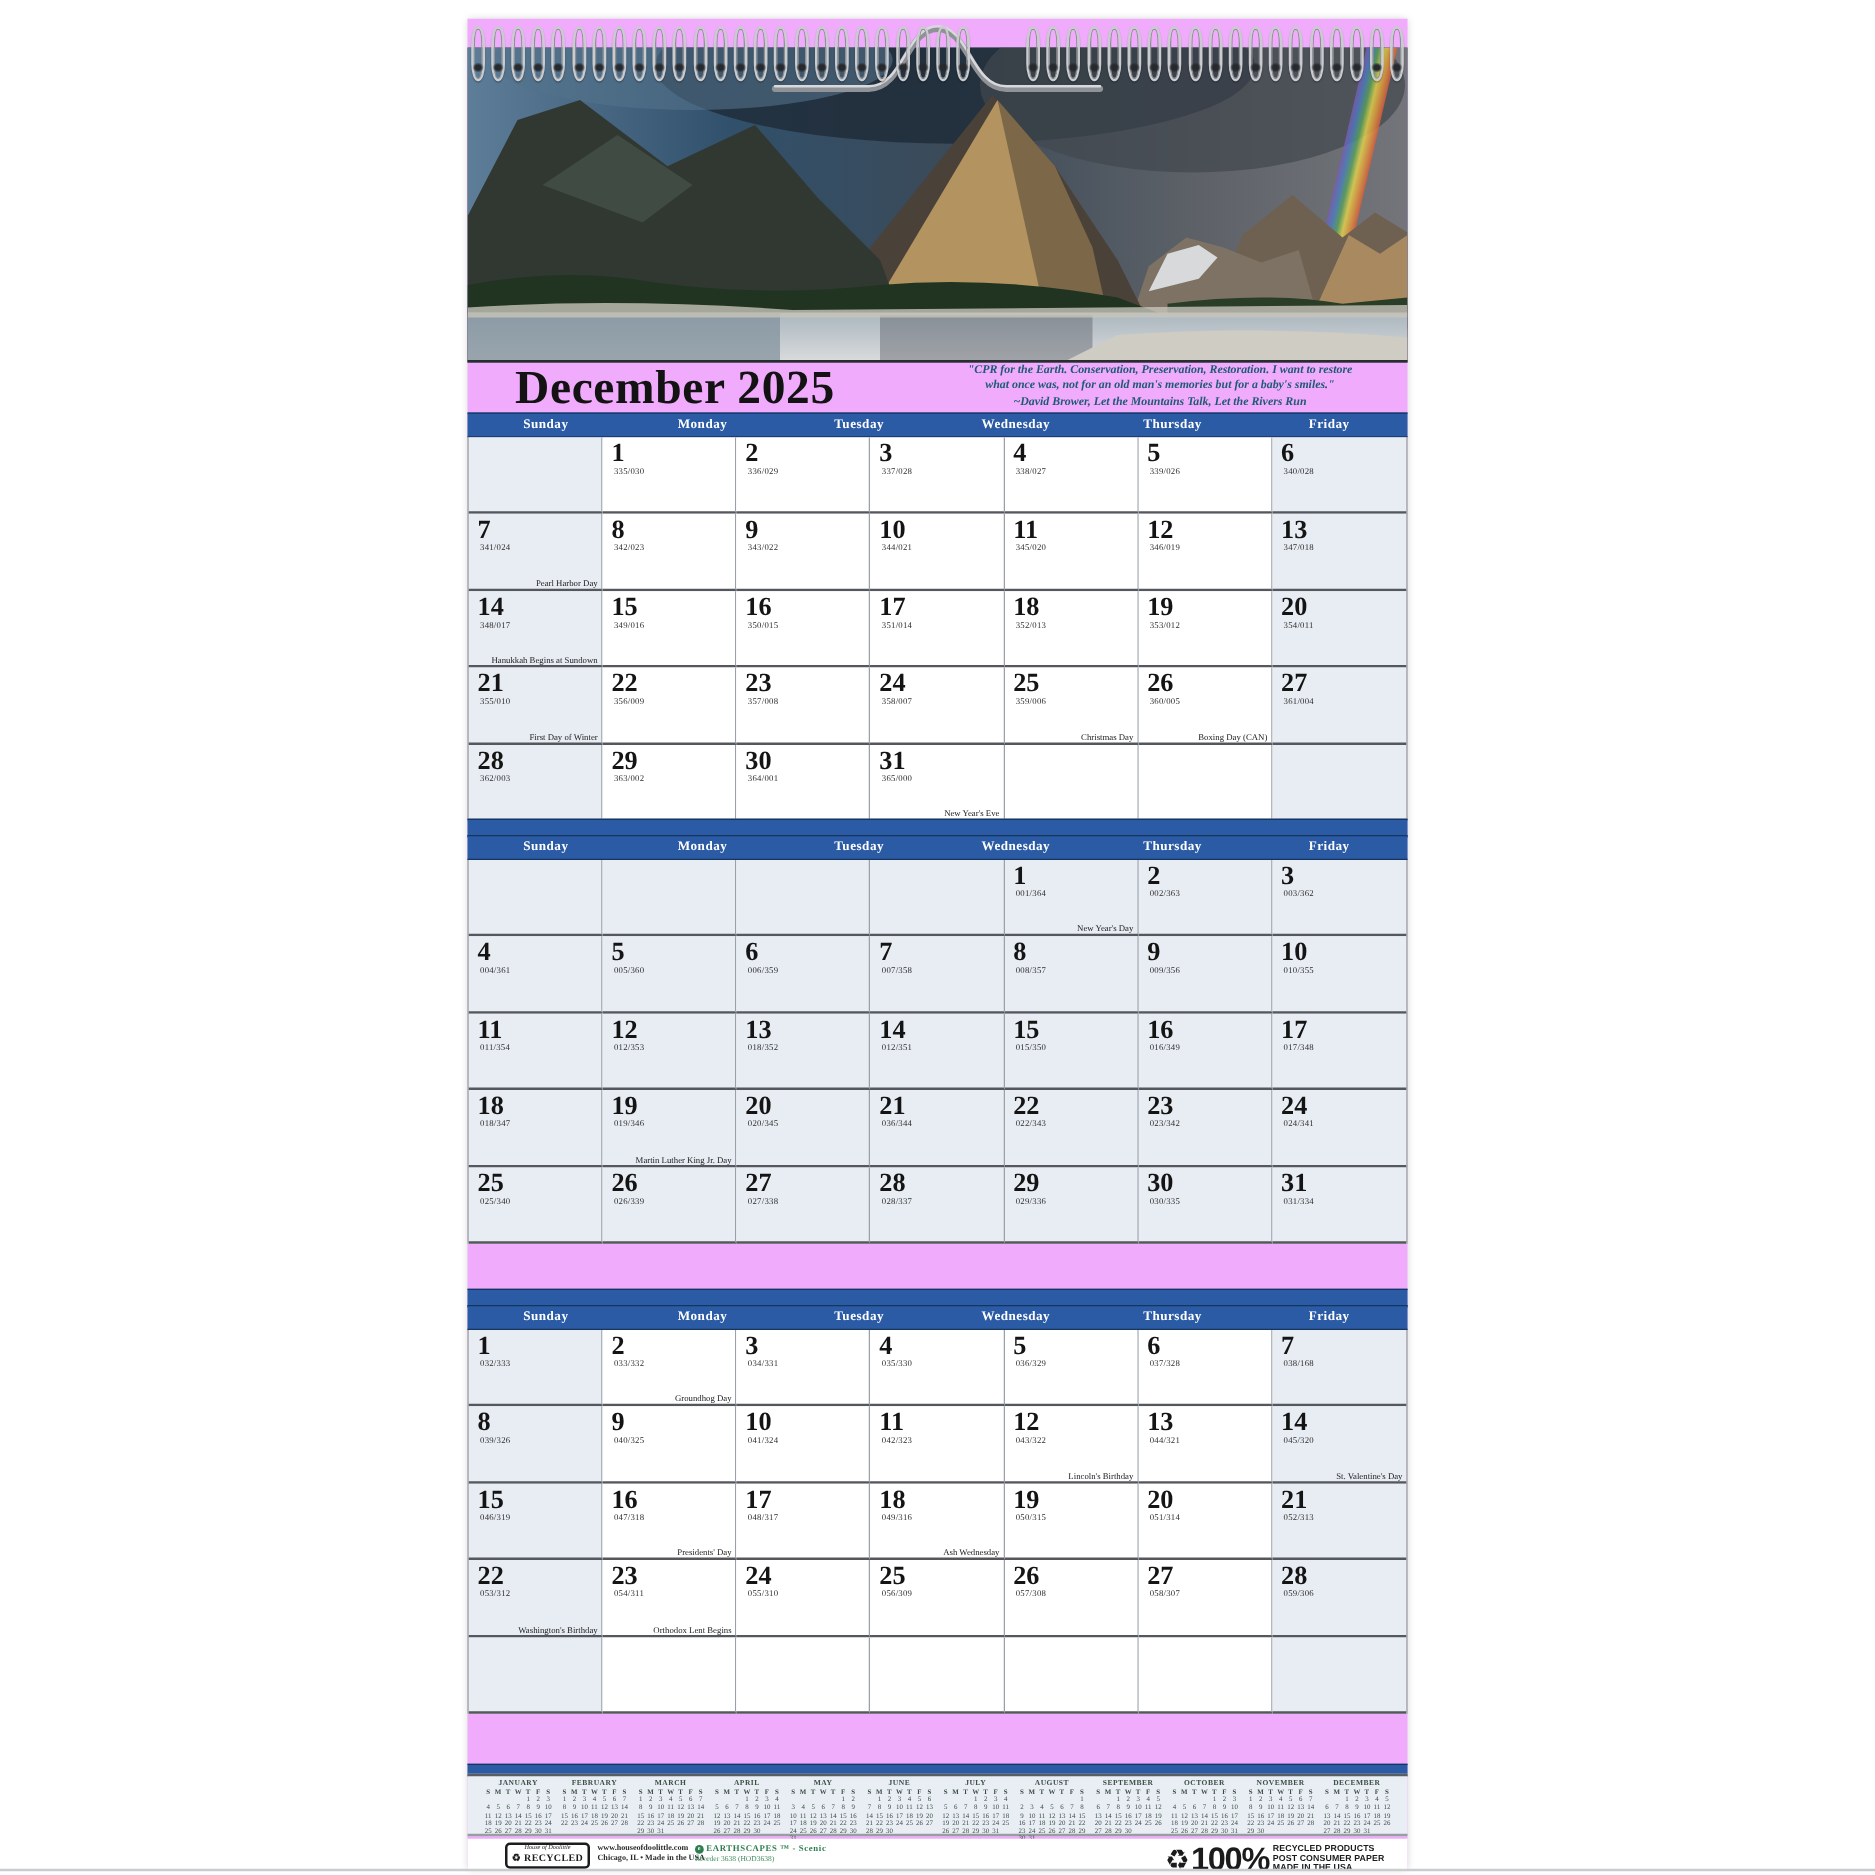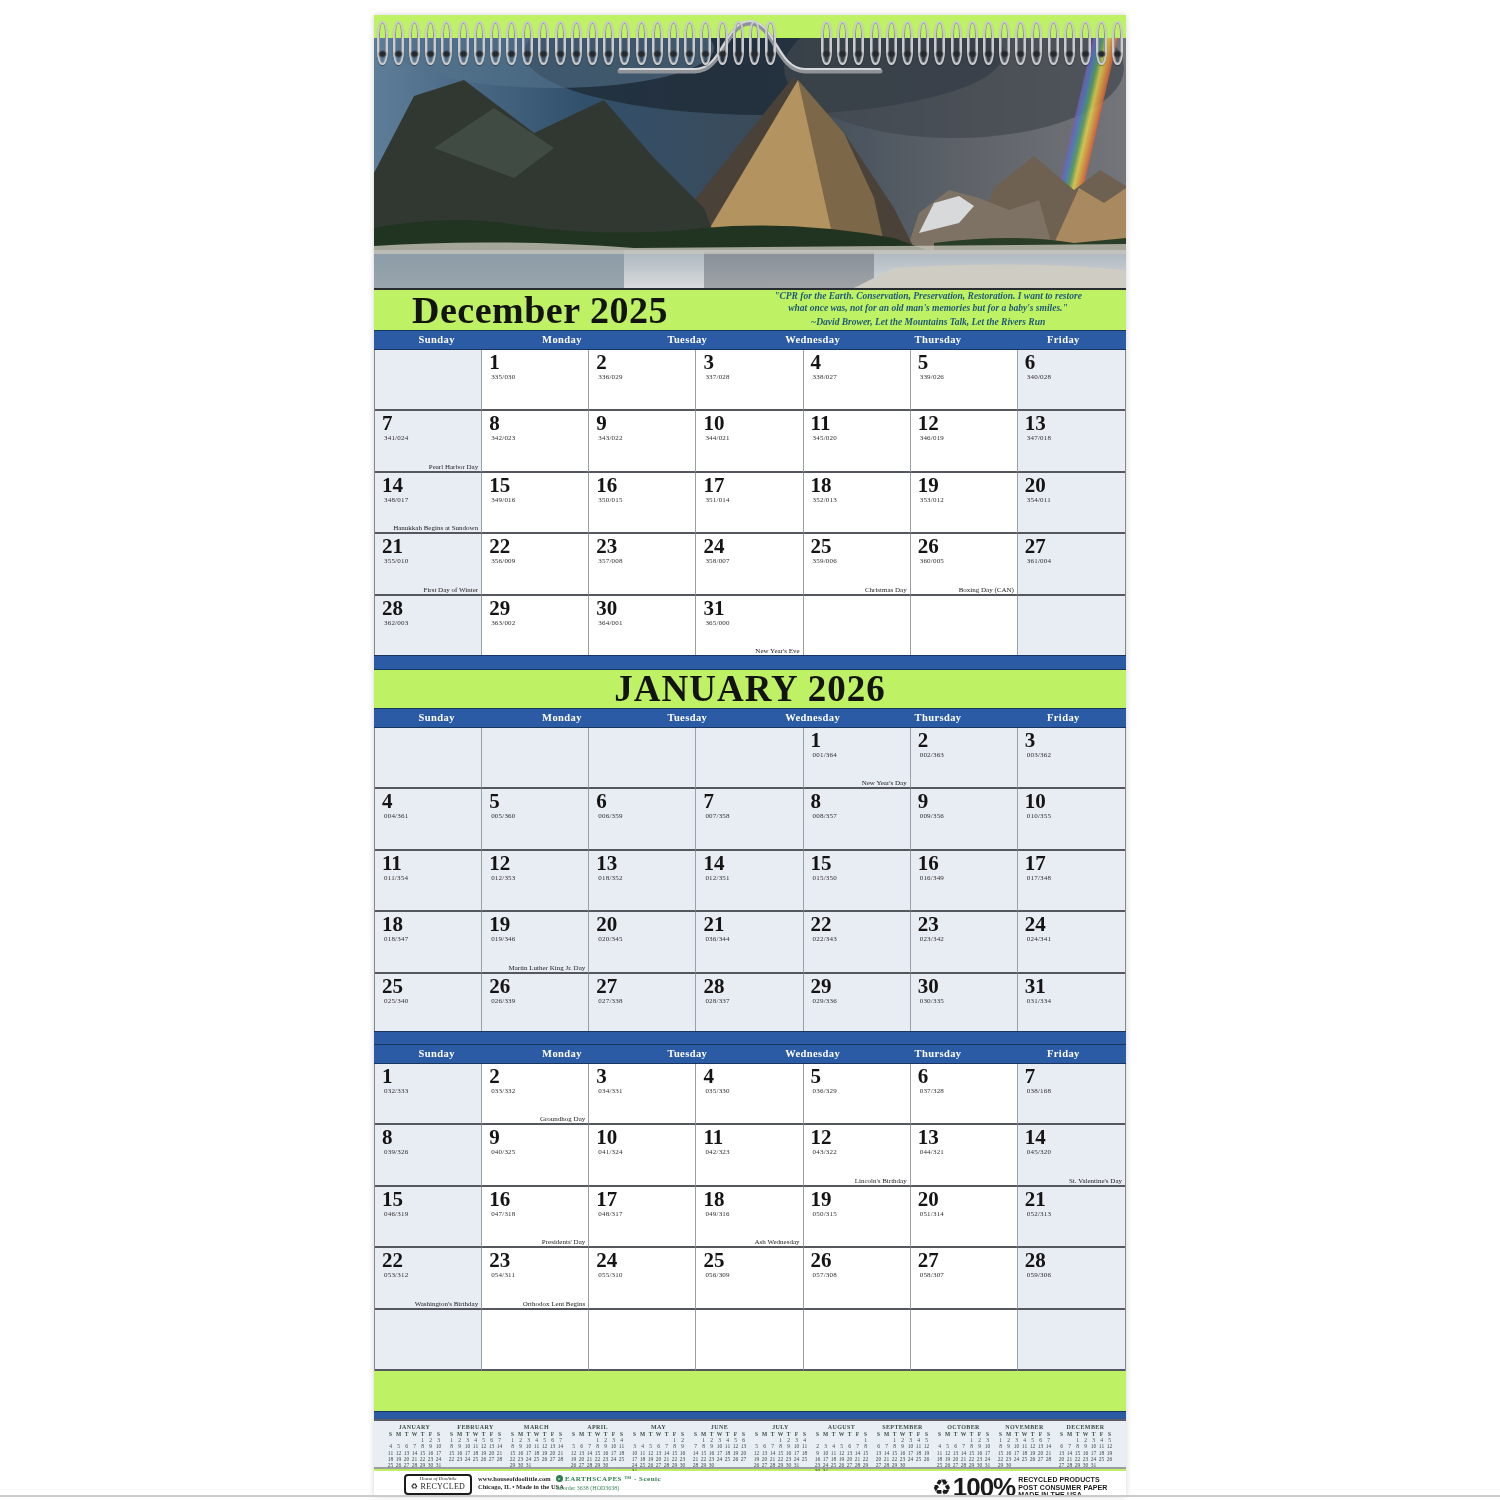--- a/index.html
+++ b/index.html
@@ -5,21 +5,21 @@
   html,body{margin:0;padding:0;}
   body{
     width:1500px;height:1500px;position:relative;background:#ffffff;
     font-family:"Liberation Serif","DejaVu Serif",serif;
     overflow:hidden;
   }
   .bottom-rule{position:absolute;left:0;right:0;top:1495px;height:2px;background:#c9ccce;}
   
   .page{
     position:absolute;left:374px;top:15px;width:752px;height:1481px;
-    background:#bef264;box-shadow:0 0 6px rgba(0,0,0,.18);
+    background:#f0abfc;box-shadow:0 0 6px rgba(0,0,0,.18);
   }
   .page-top-edge{position:absolute;left:0;right:0;top:23px;height:6px;background:#d2d4d7;}
   
   .wire-row{position:absolute;left:0;right:0;top:2px;height:50px;display:flex;justify-content:space-between;z-index:5;}
   .wire-group{display:flex;align-items:flex-start;padding-top:4px;}
   .loop{
     display:inline-block;width:7px;height:40px;margin:0 2.6px;
     border:2px solid #c9cbce;border-radius:5px/14px;
     box-shadow:inset 0 0 0 1px #8e9195,0 1px 1px rgba(0,0,0,.35);
     position:relative;background:transparent;
@@ -79,21 +79,21 @@
   .mini-grid{display:grid;grid-template-columns:repeat(7,1fr);}
   .mini-grid span{font-size:5.5px;line-height:6.2px;text-align:center;}
   .mini-dow{font-weight:700;}
   
   .footer{position:absolute;left:0;right:0;top:1456px;height:26px;background:#fff;}
   .hod-box{
     position:absolute;left:30px;top:3px;width:64px;height:17px;border:2px solid #1c1c1c;border-radius:4px;
     text-align:center;color:#1c1c1c;
   }
   .hod-script{font-size:5px;font-style:italic;line-height:6px;}
-  .hod-recycled{font-size:8px;font-weight:400;line-height:9px;letter-spacing:.3px;}
+  .hod-recycled{font-size:8px;font-weight:700;line-height:9px;letter-spacing:.3px;}
   .hod-text{position:absolute;left:104px;top:4px;color:#2a2a2a;}
   .hod-web{font-size:6.5px;font-weight:700;line-height:8px;}
   .hod-addr{font-size:6.5px;font-weight:700;line-height:8px;}
   .earthscapes{position:absolute;left:182px;top:4px;color:#2e7d4f;}
   .es-line{font-size:7px;font-weight:700;letter-spacing:.5px;line-height:9px;}
   .es-dot{display:inline-block;width:7px;height:7px;border-radius:50%;background:#2e7d4f;color:#fff;
     font-size:5px;line-height:7px;text-align:center;margin-right:2px;vertical-align:1px;}
   .es-reorder{font-size:6px;line-height:8px;color:#3f8a5e;}
   .pct-block{position:absolute;left:558px;top:1px;color:#1b1b1b;display:flex;align-items:center;}
   .pct-recycle{font-size:22px;line-height:24px;margin-right:1px;}
@@ -362,23 +362,20 @@
         </div>
         <div class="cell"></div>
         <div class="cell"></div>
         <div class="cell tint"></div>
       </div>
   </section>
 
   <div class="sep-bar abs" style="top:640px;"></div>
 
   <section class="month" style="top:653px;">
-    <div class="month-head" style="height:40px;">
-      <div class="month-title title-center" style="font-size:37px;line-height:42px;letter-spacing:1px;">JANUARY 2026</div>
-    </div>
     <div class="dow-row">
         <div class="dowcell">Sunday</div>
         <div class="dowcell">Monday</div>
         <div class="dowcell">Tuesday</div>
         <div class="dowcell">Wednesday</div>
         <div class="dowcell">Thursday</div>
         <div class="dowcell">Friday</div>
         <div class="dowcell">Saturday</div>
       </div>
     <div class="grid">

